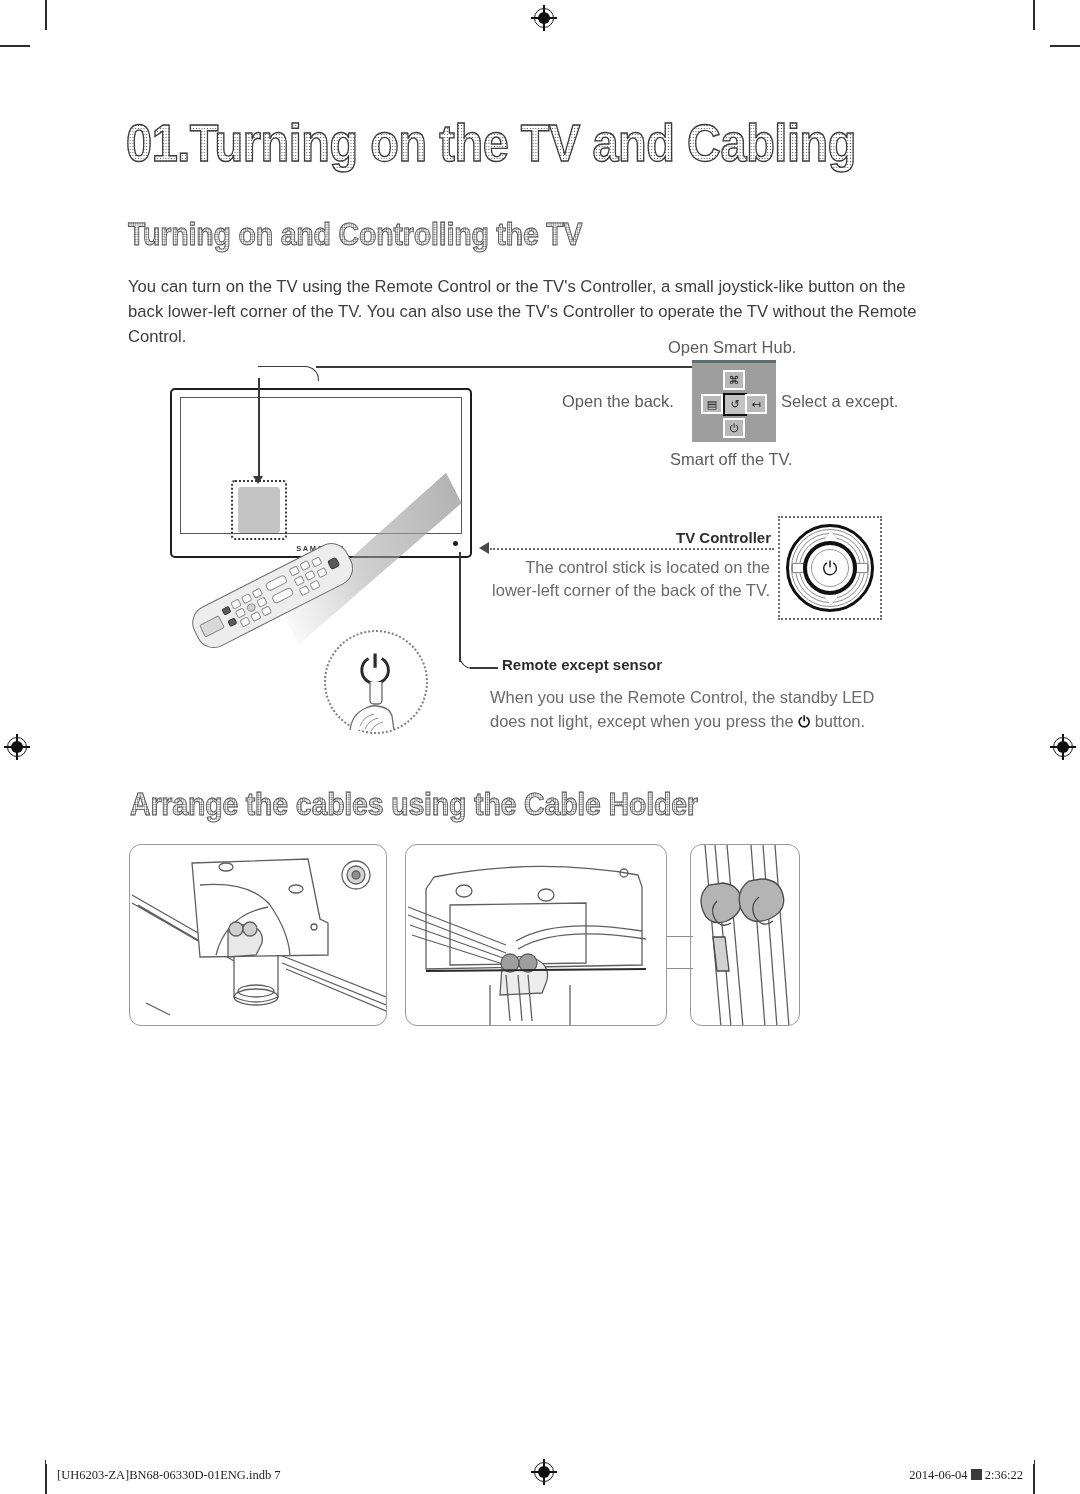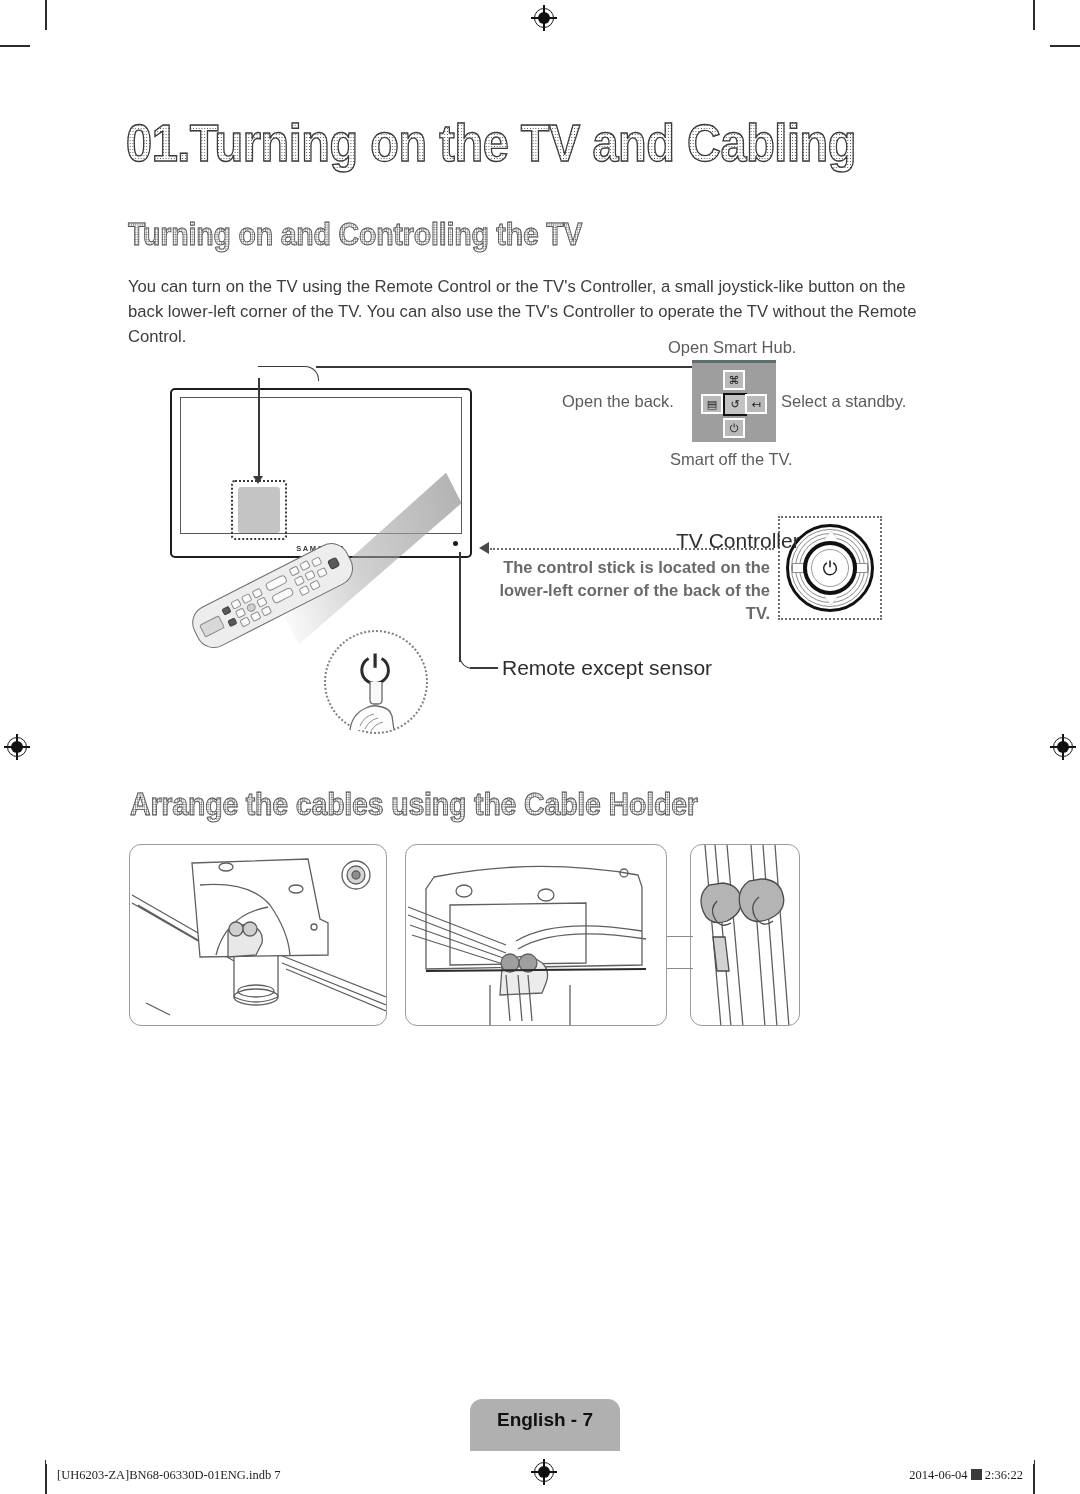--- a/index.html
+++ b/index.html
@@ -153,29 +153,28 @@
     display:flex;align-items:center;justify-content:center;
     font-size:19px;color:#1a1a1a;font-family:"DejaVu Sans",sans-serif;
   }
   .joy .tri{position:absolute;width:0;height:0;}
   .joy .t-up{left:38px;top:7px;border-left:7px solid transparent;border-right:7px solid transparent;border-bottom:9px solid #fff;filter:drop-shadow(0 0 0.6px #777);}
   .joy .t-dn{left:38px;bottom:7px;border-left:7px solid transparent;border-right:7px solid transparent;border-top:9px solid #fff;filter:drop-shadow(0 0 0.6px #777);}
   .joy .bar-l{position:absolute;left:6px;top:39px;width:12px;height:10px;background:#fff;border:1px solid #8d8d8d;box-sizing:border-box;}
   .joy .bar-r{position:absolute;right:6px;top:39px;width:12px;height:10px;background:#fff;border:1px solid #8d8d8d;box-sizing:border-box;}
 
   .blk{
-    position:absolute;font-size:21px;font-weight:400;color:#2e2e2e;
+    position:absolute;font-size:15px;font-weight:700;color:#2e2e2e;
     font-family:"Liberation Sans Narrow","Liberation Sans",sans-serif;white-space:nowrap;
   }
   #ctrl-title{left:676px;top:199px;}
   .ctrl-desc{
     position:absolute;left:480px;top:226px;width:290px;text-align:right;
     font-size:16.5px;line-height:23px;color:#6a6a6a;
     font-family:"Liberation Sans Narrow","Liberation Sans",sans-serif;
-    font-weight:bold;
   }
 
   #sensor-title{left:502px;top:326px;}
   .sensor-desc{
     position:absolute;left:490px;top:355px;width:420px;
     font-size:16.5px;line-height:24px;color:#6a6a6a;
     font-family:"Liberation Sans Narrow","Liberation Sans",sans-serif;
   }
   .inline-pw{font-family:"DejaVu Sans",sans-serif;color:#1c1c1c;font-size:15px;font-weight:700;}
 
@@ -315,21 +314,21 @@
       <div class="ctrl-btn cb-right">
         <span class="glyph">↤</span>
       </div>
       <div class="ctrl-btn cb-bottom">
         <span class="glyph">⏻</span>
       </div>
     </div>
 
     <div class="lbl" id="lbl-hub">Open Smart Hub.</div>
     <div class="lbl" id="lbl-menu">Open the back.</div>
-    <div class="lbl" id="lbl-src">Select a standby.</div>
+    <div class="lbl" id="lbl-src">Select a except.</div>
     <div class="lbl" id="lbl-off">Smart off the TV.</div>
 
     <div class="ctrl-dash"></div>
     <div class="joy">
       <div class="r r1"></div>
         <div class="r r2"></div>
         <div class="r r3"></div>
         <div class="r r4"></div>
       <div class="tri t-up"></div>
       <div class="tri t-dn"></div>
@@ -374,20 +373,25 @@
     <div class="press-pw">⏻</div>
     <svg class="hand" viewBox="0 0 62 52">
       <path d="M26 2 L26 20 Q26 24 30 24 L34 24 Q38 24 38 20 L38 2" fill="#fafafa" stroke="#6a6a6a" stroke-width="1.3"></path>
       <path d="M6 50 Q8 34 22 28 Q28 25 33 26 L38 27 Q46 29 48 36 L50 50" fill="#fdfdfd" stroke="#6a6a6a" stroke-width="1.3"></path>
       <path d="M16 46 Q20 36 30 34" fill="none" stroke="#8f8f8f" stroke-width="1"></path>
       <path d="M21 49 Q25 40 34 38" fill="none" stroke="#8f8f8f" stroke-width="1"></path>
       <path d="M27 51 Q31 44 39 42" fill="none" stroke="#8f8f8f" stroke-width="1"></path>
     </svg>
 
     <div class="blk" id="sensor-title">Remote except sensor</div>
+    <div class="sensor-desc">
+      <span>When you use the Remote Control, the standby LED does not light, except when you press the</span>
+      <span class="inline-pw">⏻</span>
+      <span>button.</span>
+    </div>
   </div>
 
   <div class="h2" id="h2-b">Arrange the cables using the Cable Holder</div>
 
   <div class="panels">
     <div class="panel" id="panel-1">
       <svg viewBox="0 0 258 182" width="258" height="182">
         <g fill="none" stroke="#5f5f5f" stroke-width="1.3">
           <path d="M2 50 L96 104 M2 58 L96 112 M8 60 L104 116"></path>
           <path d="M150 110 L256 152 M152 118 L256 160 M156 124 L256 166"></path>
@@ -441,23 +445,20 @@
           <path d="M26 56 q-8 8 -2 18 q6 10 16 4" stroke="#4a4a4a"></path>
           <path d="M68 52 q-10 8 -4 20 q8 12 18 4" stroke="#4a4a4a"></path>
           <path d="M22 92 L26 126 L38 126 L34 92 Z" fill="#d2d2d2" stroke="#4a4a4a"></path>
         </g>
       </svg>
     </div>
     <div class="zoom-link"></div>
     <div class="zoom-link2"></div>
   </div>
 
-  <div class="pagetab">
-    <span>English - 7</span>
-  </div>
   <div class="foot-rule" style="left:45px;"></div>
   <div class="foot-rule" style="right:45px;"></div>
   <div class="foot-txt" id="foot-left">[UH6203-ZA]BN68-06330D-01ENG.indb   7</div>
   <div class="foot-txt" id="foot-right">
     <span>2014-06-04</span>
     <span class="foot-box"></span>
     <span>2:36:22</span>
   </div>
 </div>
 

